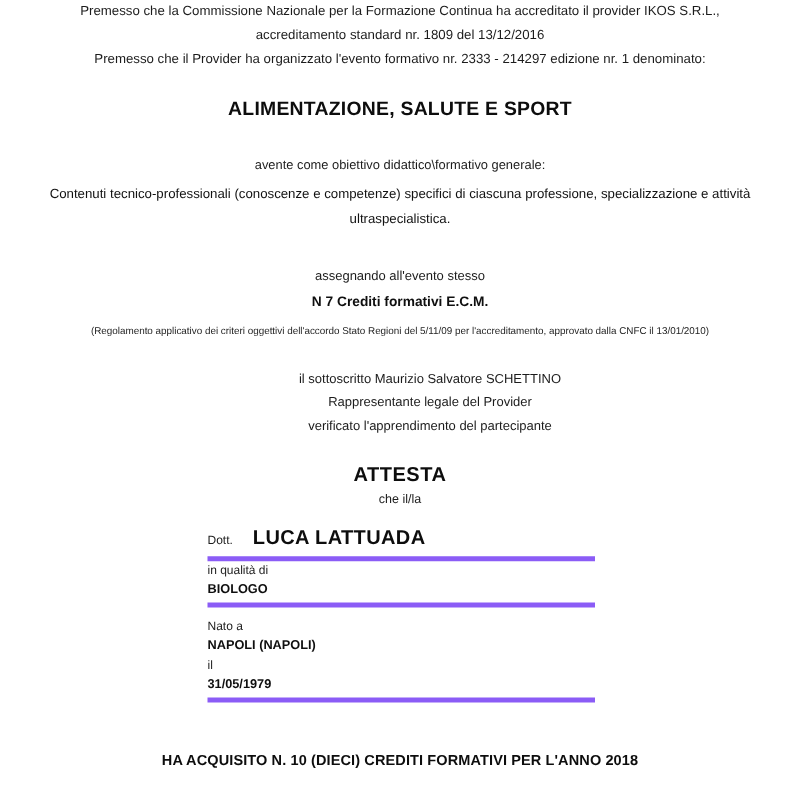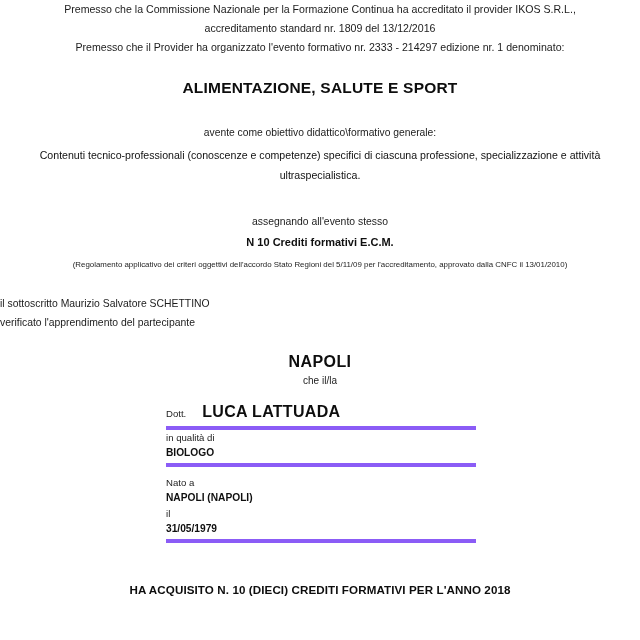--- a/index.html
+++ b/index.html
@@ -79,20 +79,22 @@
   .credits .regulation {
     font-size: 7.9px;
     line-height: 15px;
     margin-top: 5px;
     color: #242424;
     white-space: nowrap;
   }
 
   .signatory {
     margin-top: 22px;
+    text-align: center;
+    padding-left: 48px;
   }
   .signatory .line {
     font-size: 10.4px;
     line-height: 19px;
     color: #1c1c1c;
   }
 
   .attests {
     margin-top: 19px;
     text-align: center;
@@ -183,31 +185,32 @@
 
   <div class="event-title">ALIMENTAZIONE, SALUTE E SPORT</div>
 
   <div class="objective">
     <div class="intro">avente come obiettivo didattico\formativo generale:</div>
     <div class="body">Contenuti tecnico-professionali (conoscenze e competenze) specifici di ciascuna professione, specializzazione e attività ultraspecialistica.</div>
   </div>
 
   <div class="credits">
     <div class="assigning">assegnando all'evento stesso</div>
-    <div class="amount">N 10 Crediti formativi E.C.M.</div>
+    <div class="amount">N 7 Crediti formativi E.C.M.</div>
     <div class="regulation">(Regolamento applicativo dei criteri oggettivi dell'accordo Stato Regioni del 5/11/09 per l'accreditamento, approvato dalla CNFC il 13/01/2010)</div>
   </div>
 
   <div class="signatory">
     <div class="line">il sottoscritto Maurizio Salvatore SCHETTINO</div>
+    <div class="line">Rappresentante legale del Provider</div>
     <div class="line">verificato l'apprendimento del partecipante</div>
   </div>
 
   <div class="attests">
-    <div class="word">NAPOLI</div>
+    <div class="word">ATTESTA</div>
     <div class="subtitle">che il/la</div>
   </div>
 
   <div class="fields">
 
     <div class="field-row">
       <div class="field-name-row">
         <span class="salutation">Dott.</span>
         <span class="person-name">LUCA LATTUADA</span>
       </div>

